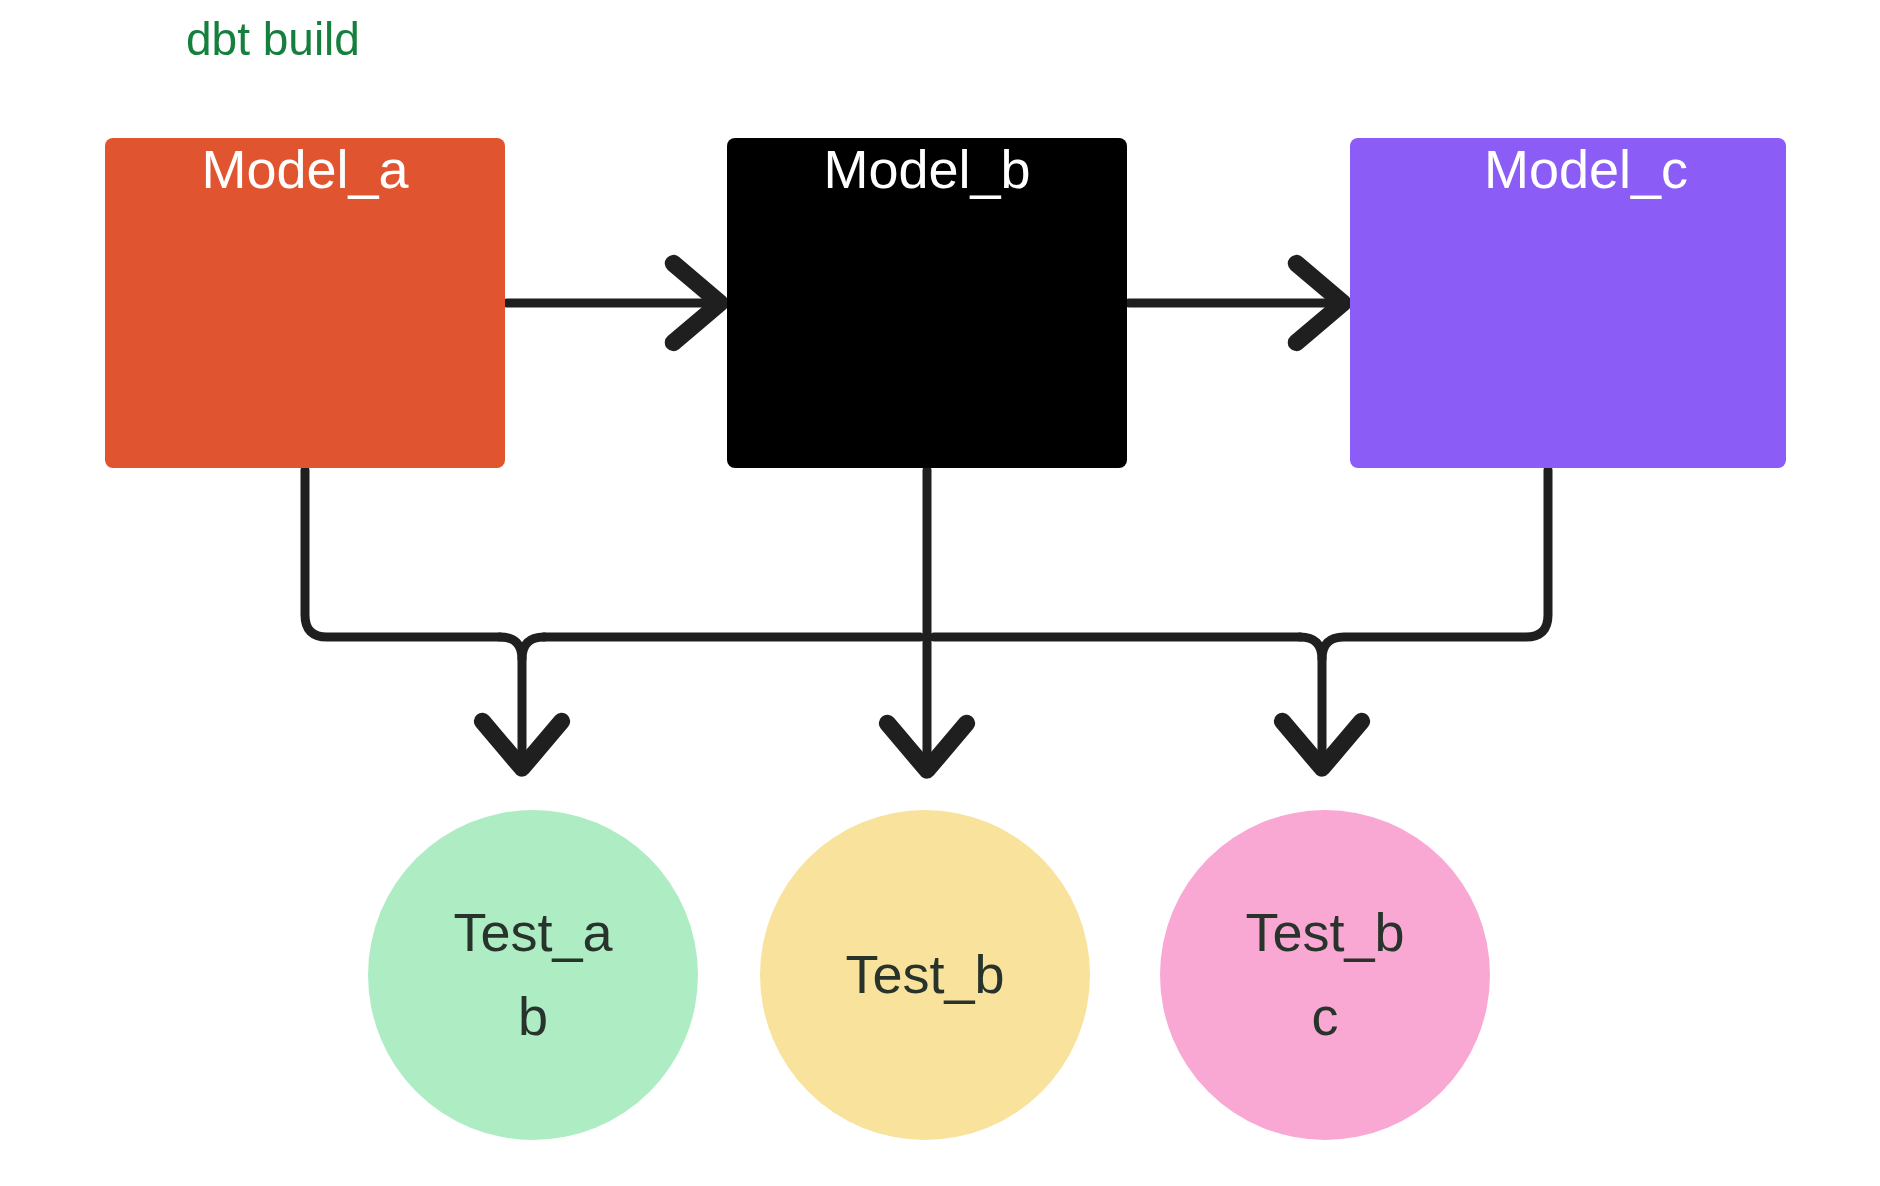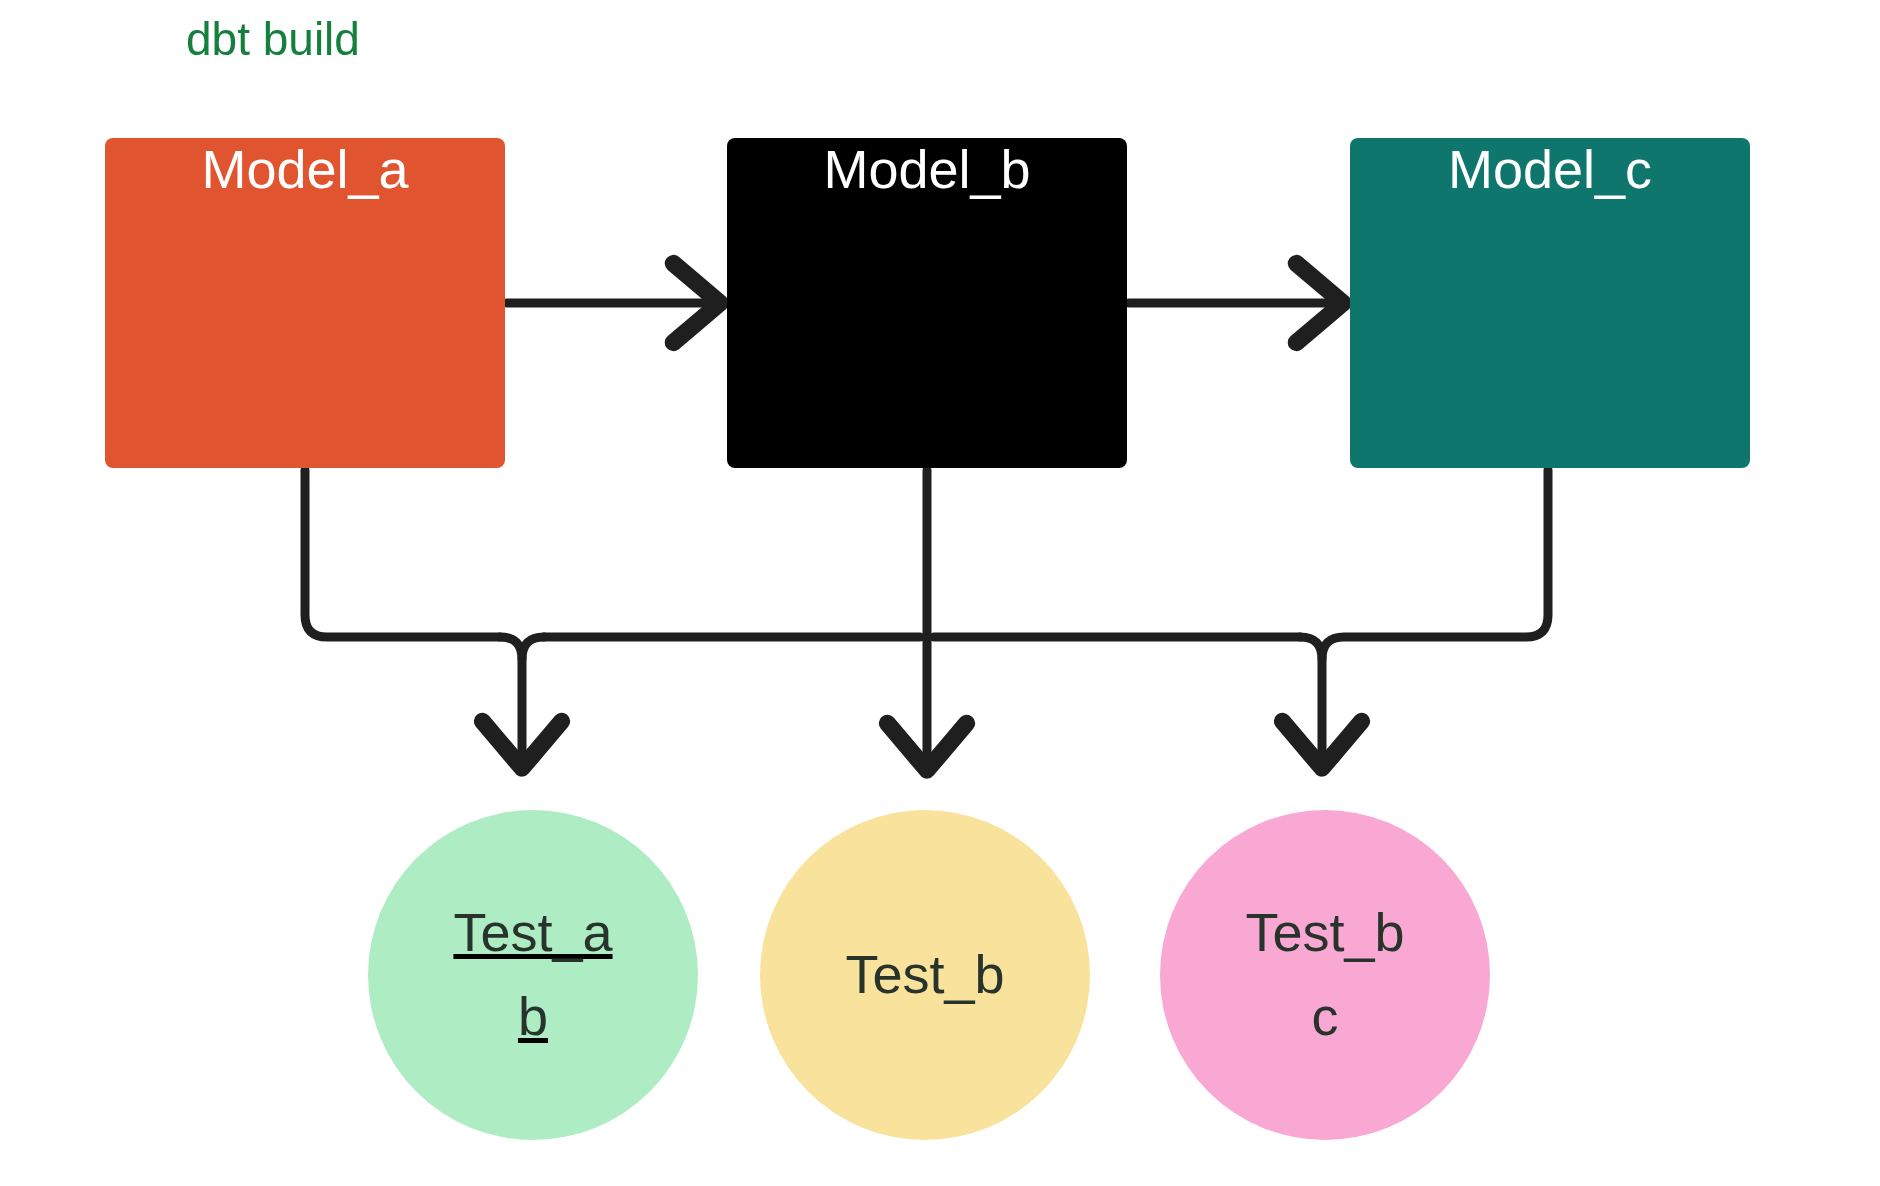--- a/index.html
+++ b/index.html
@@ -118,25 +118,25 @@
   </svg>
 
   <div class="node-box" id="box-model-a" style="background:#E0552F;">
     <span class="node-box-label">Model_a</span>
   </div>
 
   <div class="node-box" id="box-model-b" style="background:#000000;">
     <span class="node-box-label">Model_b</span>
   </div>
 
-  <div class="node-box" id="box-model-c" style="background:#0f766e;">
+  <div class="node-box" id="box-model-c" style="background:#8b5cf6;padding-left:36px;">
     <span class="node-box-label">Model_c</span>
   </div>
 
-  <div class="node-circle" id="circle-test-ab" style="background:#AEEDC4;text-decoration:underline;">
+  <div class="node-circle" id="circle-test-ab" style="background:#AEEDC4;">
     <span class="node-circle-label">Test_ab</span>
   </div>
 
   <div class="node-circle" id="circle-test-b" style="background:#F8E29C;">
     <span class="node-circle-label one-line">Test_b</span>
   </div>
 
   <div class="node-circle" id="circle-test-bc" style="background:#f9a8d4;">
     <span class="node-circle-label">Test_bc</span>
   </div>

